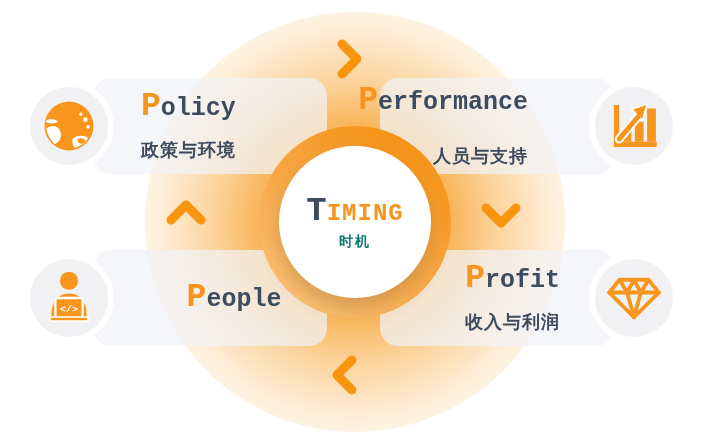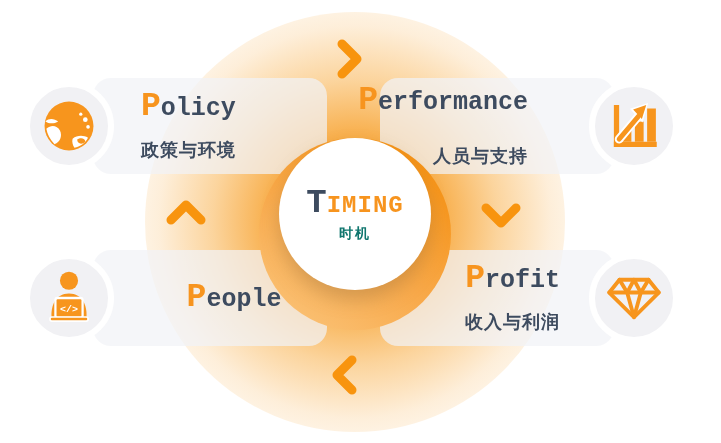--- a/index.html
+++ b/index.html
@@ -36,23 +36,23 @@
     position:absolute;width:90px;height:90px;border-radius:50%;
     background:#F1F1F4;border:6px solid #ffffff;box-sizing:border-box;
     display:flex;align-items:center;justify-content:center;
   }
   .ic-policy{left:24px;top:81px;}
   .ic-people{left:24px;top:253px;}
   .ic-performance{left:589px;top:81px;}
   .ic-profit{left:589px;top:253px;}
   
   .ring{
-    position:absolute;left:259px;top:138px;width:192px;height:192px;border-radius:50%;
+    position:absolute;left:259px;top:126px;width:192px;height:192px;border-radius:50%;
     background:linear-gradient(215deg,#F58E0B 5%,#F8A94A 55%,#FBC77F 100%);
-    display:flex;align-items:flex-start;justify-content:center;
+    display:flex;align-items:center;justify-content:center;
   }
   .core{
     width:152px;height:152px;border-radius:50%;background:#ffffff;
     box-shadow:0 10px 18px rgba(150,110,60,0.35);
     display:flex;flex-direction:column;align-items:center;justify-content:center;
   }
   .c-title{font-size:24px;font-weight:bold;color:#F7941E;letter-spacing:1px;line-height:1;white-space:nowrap;}
   .c-title .cap{font-size:34px;color:#3D4B5F;letter-spacing:0;}
   .c-sub{font-size:14px;font-weight:bold;color:#0f766e;margin-top:5px;letter-spacing:2px;}
   

